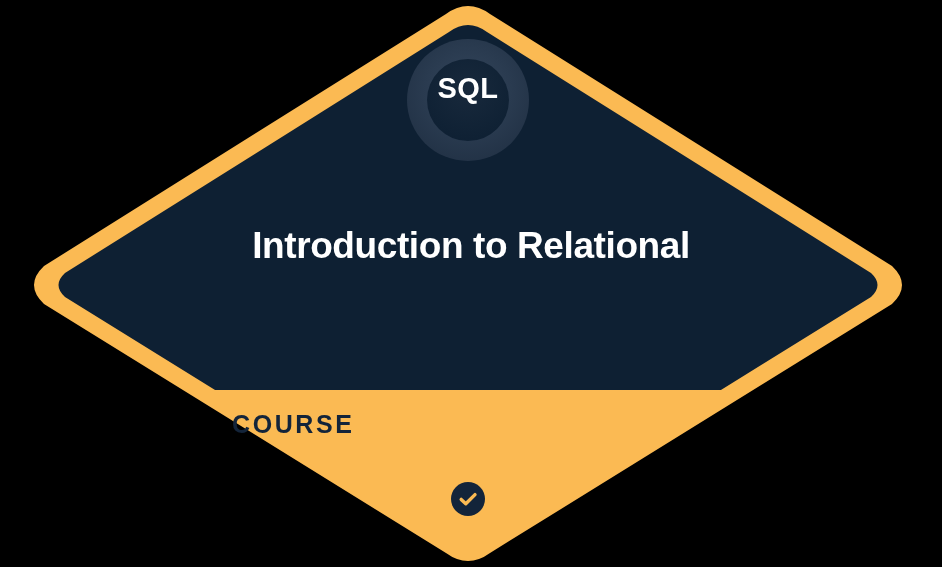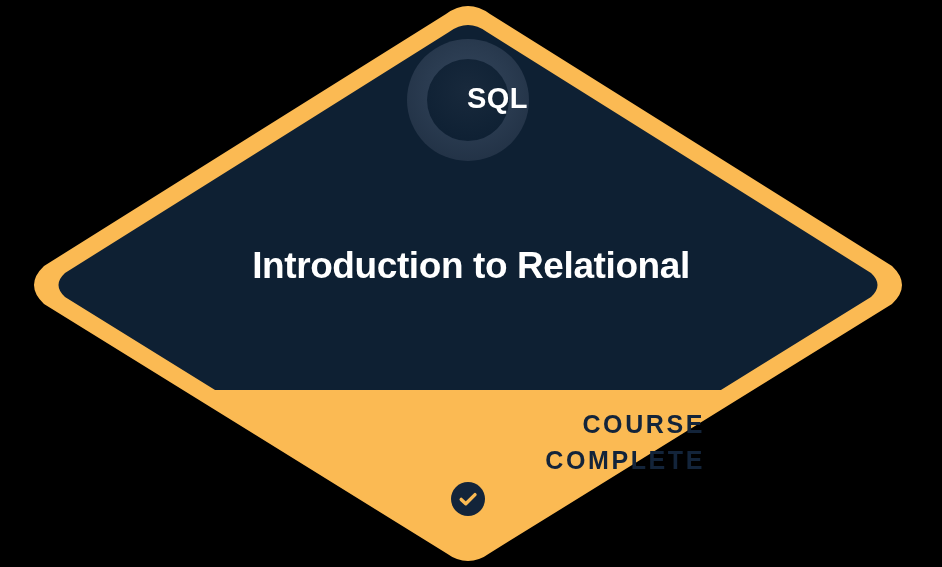--- a/index.html
+++ b/index.html
@@ -40,26 +40,26 @@
     width: 942px;
     height: 567px;
     pointer-events: none;
   }
   .overlay > * { pointer-events: auto; }
 
   
   #sql-logo {
     position: absolute;
     left: 408px;
-    top: 38px;
+    top: 28px;
     width: 120px;
     height: 120px;
     display: flex;
     align-items: center;
-    justify-content: flex-end;
+    justify-content: center;
   }
   #sql-logo-text {
     position: relative;
     color: #ffffff;
     font-family: "Liberation Sans", sans-serif;
     font-size: 29px;
     font-weight: bold;
     letter-spacing: 0.5px;
     line-height: 1;
     margin-top: 1px;
@@ -72,29 +72,29 @@
     top: 222px;
     width: 700px;
     text-align: center;
     color: #ffffff;
     font-family: "Liberation Sans", sans-serif;
     font-size: 37px;
     font-weight: bold;
     line-height: 48px;
     letter-spacing: -0.4px;
   }
-  #course-title .title-line { display: block; margin-top: 20px; }
+  #course-title .title-line { display: block; }
 
   
   #status-block {
     position: absolute;
-    left: 205px;
+    left: 232px;
     top: 406px;
     width: 500px;
-    text-align: right;
+    text-align: left;
   }
   .status-line {
     display: block;
     color: #13243A;
     font-family: "Liberation Sans", sans-serif;
     font-size: 25px;
     font-weight: bold;
     letter-spacing: 2.6px;
     line-height: 36px;
     text-transform: uppercase;
@@ -180,21 +180,20 @@
     <div id="sql-logo">
       <span id="sql-logo-text">SQL</span>
     </div>
 
     <div id="course-title">
       <span class="title-line">Introduction to Relational</span>
     </div>
 
     <div id="status-block">
       <span class="status-line">COURSE</span>
-      <span class="status-line">COMPLETE</span>
     </div>
 
     <svg id="check-badge" viewBox="0 0 34 34" xmlns="http://www.w3.org/2000/svg">
       <circle cx="17" cy="17" r="17" fill="#13243A"></circle>
       <path d="M 10.2 17.4 L 14.8 21.8 L 24.0 12.6" fill="none" stroke="#FBBA53" stroke-width="3.4" stroke-linecap="round" stroke-linejoin="round"></path>
     </svg>
 
   </div>
 </div>
 

